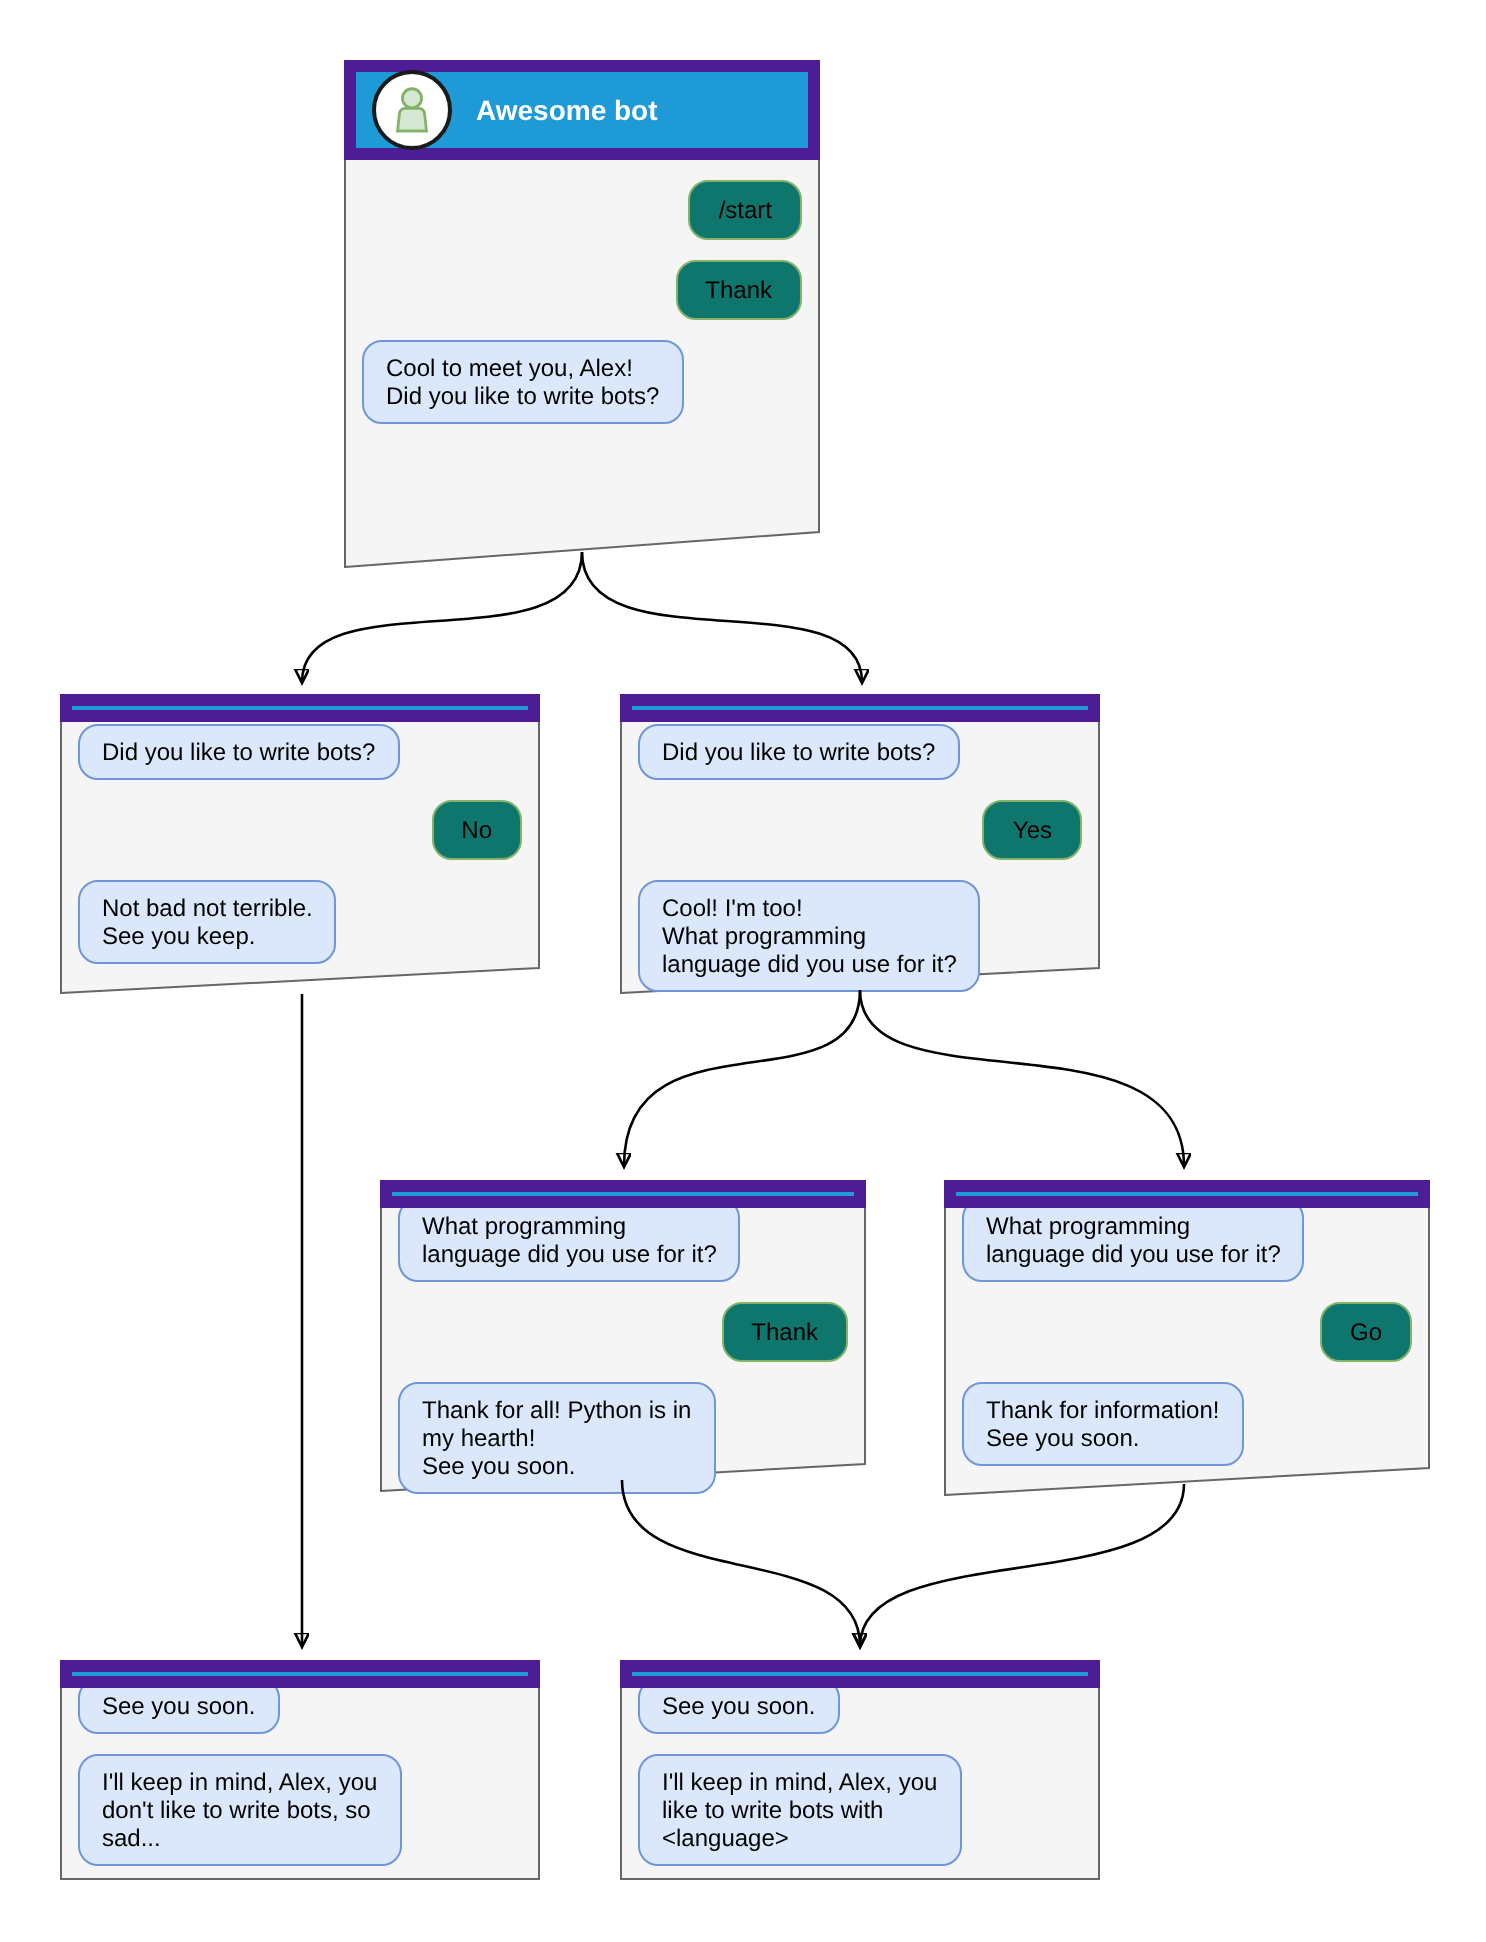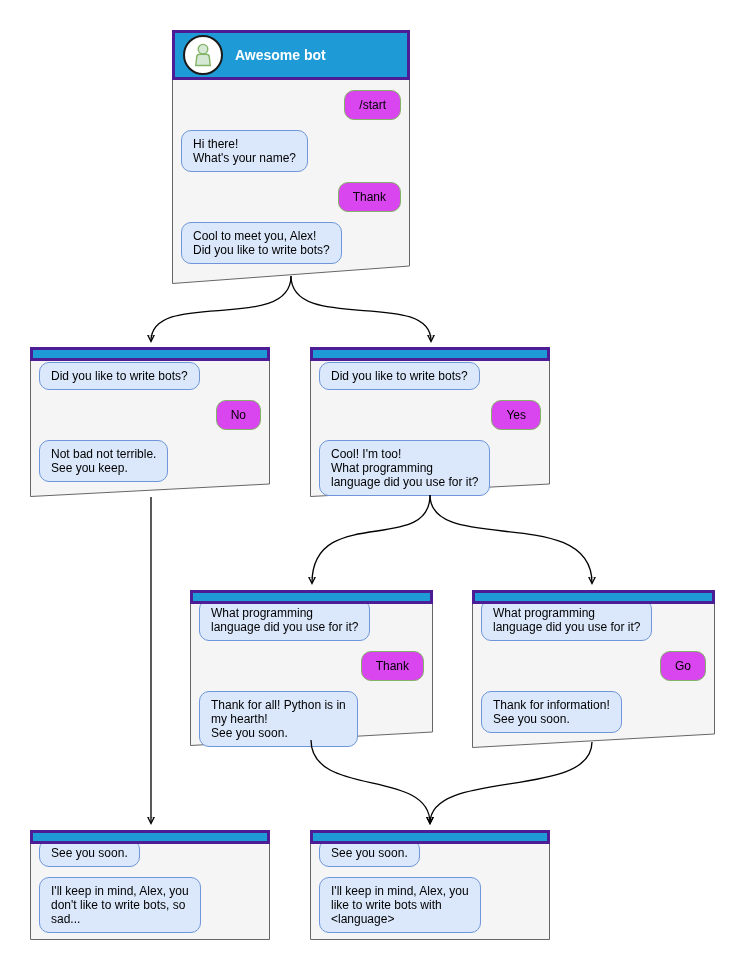--- a/index.html
+++ b/index.html
@@ -1,33 +1,33 @@
 <!DOCTYPE html>
 <html><head>
 <meta charset="utf-8">
 <style>
   html,body{margin:0;padding:0;background:#ffffff;font-family:"Liberation Sans",sans-serif;}
   .canvas{position:relative;width:743px;height:971px;background:#ffffff;overflow:hidden;}
 
   
   .win{position:absolute;}
   .frame{position:absolute;left:0;top:0;}
-  .hdr{position:absolute;left:0;top:0;right:0;height:14px;background:#1e9bd7;border:3px solid #4c1d95;box-sizing:border-box;z-index:3;}
+  .hdr{position:absolute;left:0;top:0;right:0;height:14px;background:#1e9bd7;border:6px solid #4c1d95;box-sizing:border-box;z-index:3;}
   .hdr.big{height:50px;display:flex;align-items:center;gap:12px;padding-left:8px;}
   .avatar{width:40px;height:40px;border-radius:50%;background:#ffffff;border:2px solid #1a1a1a;box-sizing:border-box;display:flex;align-items:center;justify-content:center;flex:0 0 auto;}
   .avatar svg{width:28px;height:28px;}
   .title{color:#ffffff;font-weight:bold;font-size:14px;}
 
   .bubbles{position:absolute;left:1px;right:1px;display:flex;flex-direction:column;align-items:flex-start;padding:0 8px;z-index:2;}
   .bubbles.big{top:50px;padding-top:10px;}
   .bubbles.thin{top:14px;}
   .bubble{white-space:pre-line;font-size:12px;line-height:14px;color:#000000;
           border-radius:10px;padding:6px 11px;margin-bottom:10px;max-width:82%;box-sizing:border-box;}
   .bubble.bot{background:#dbe8fb;border:1px solid #6e96d9;align-self:flex-start;}
-  .bubble.user{background:#d946ef;border:1px solid #82b366;align-self:flex-end;text-align:center;min-width:30px;padding:7px 14px;}
+  .bubble.user{background:#0f766e;border:1px solid #82b366;align-self:flex-end;text-align:center;min-width:30px;padding:7px 14px;}
   .tuck .bubble:first-child{margin-top:-5px;}
   .near .bubble:first-child{margin-top:1px;}
 
   
   .arrows{position:absolute;left:0;top:0;width:743px;height:971px;pointer-events:none;z-index:5;}
   .arrows path{fill:none;stroke:#000000;stroke-width:1.3;}
 </style>
 </head>
 <body>
 
@@ -41,22 +41,20 @@
       <span class="avatar">
         <svg viewBox="0 0 24 24">
           <circle cx="12" cy="7" r="4.1" fill="#d5e8d4" stroke="#82b366" stroke-width="1.2"></circle>
           <path d="M5.8,21 L6.6,13.6 Q6.9,11.3 9.2,11.3 L14.8,11.3 Q17.1,11.3 17.4,13.6 L18.2,21 Z" fill="#d5e8d4" stroke="#82b366" stroke-width="1.2"></path>
         </svg>
       </span>
       <span class="title">Awesome bot</span>
     </div>
     <div class="bubbles big">
       <div class="bubble user">/start</div>
-      <div class="bubble bot">Hi there!
-What's your name?</div>
       <div class="bubble user">Thank</div>
       <div class="bubble bot">Cool to meet you, Alex!
 Did you like to write bots?</div>
     </div>
   </div>
 
   <div class="win" style="left:30px;top:347px;width:240px;height:150px;">
     <svg class="frame" width="240" height="150">
       <polygon points="0.5,0.5 239.5,0.5 239.5,137 0.5,149.5" fill="#f5f5f5" stroke="#666666" stroke-width="1"></polygon>
     </svg>

